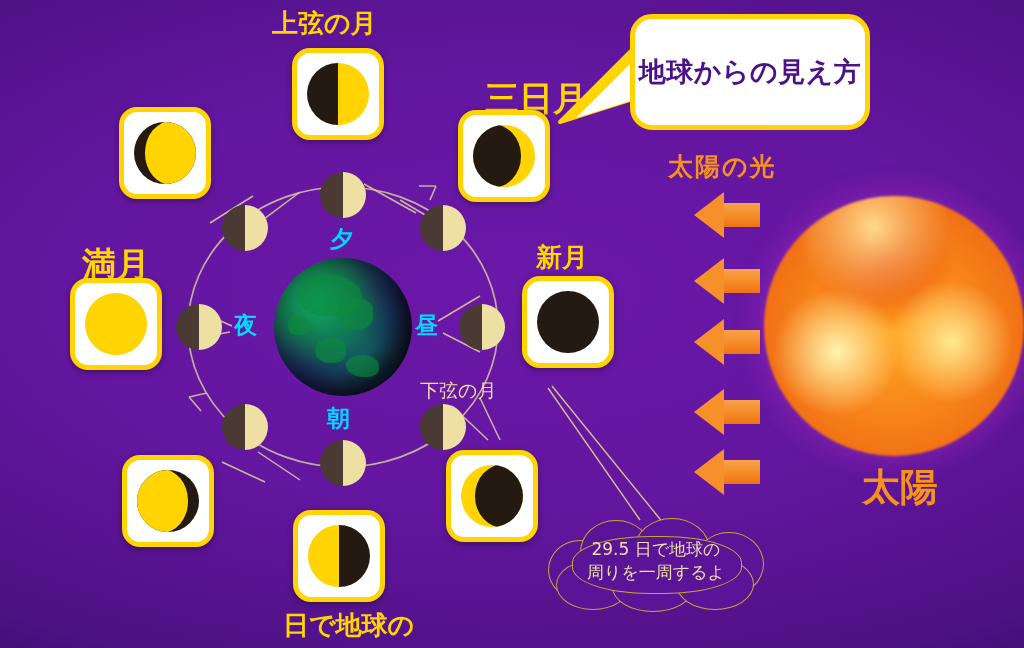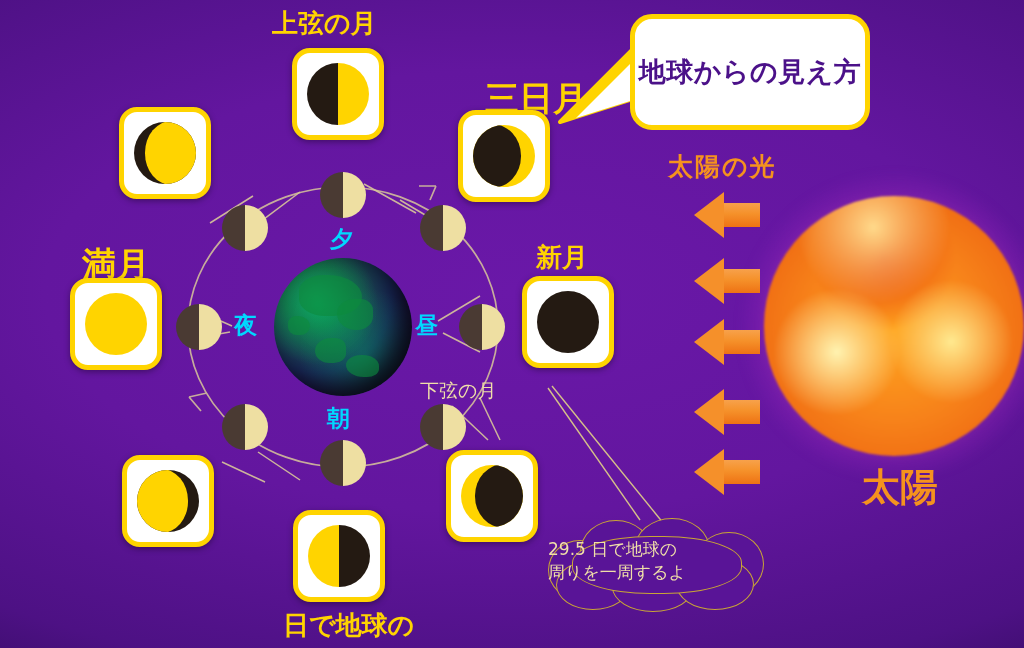--- a/index.html
+++ b/index.html
@@ -87,21 +87,21 @@
      border-right:30px solid #f5902a;}
 
   
   #bubble{position:absolute;left:630px;top:14px;width:240px;height:116px;border-radius:22px;
     background:#fff;border:5px solid #ffd400;box-sizing:border-box;
     display:flex;flex-direction:row;align-items:center;justify-content:center;}
   #bubble div{color:#4b1189;font-weight:bold;font-size:27px;line-height:1.18;letter-spacing:.5px;}
 
   
   #cloud{position:absolute;left:548px;top:518px;width:216px;height:92px;}
-  #cloud .txt{position:absolute;left:0;top:20px;width:216px;text-align:left;
+  #cloud .txt{position:absolute;left:0;top:20px;width:216px;text-align:center;
      color:#f0dfa8;font-size:17px;line-height:1.35;}
   .pf{position:absolute;border:1.6px solid #c9a536;border-radius:50%;background:#591497;}
 </style>
 </head>
 <body>
 
 <div id="stage">
 
   <div id="sun-glow"></div>
   <div id="sun"></div>

